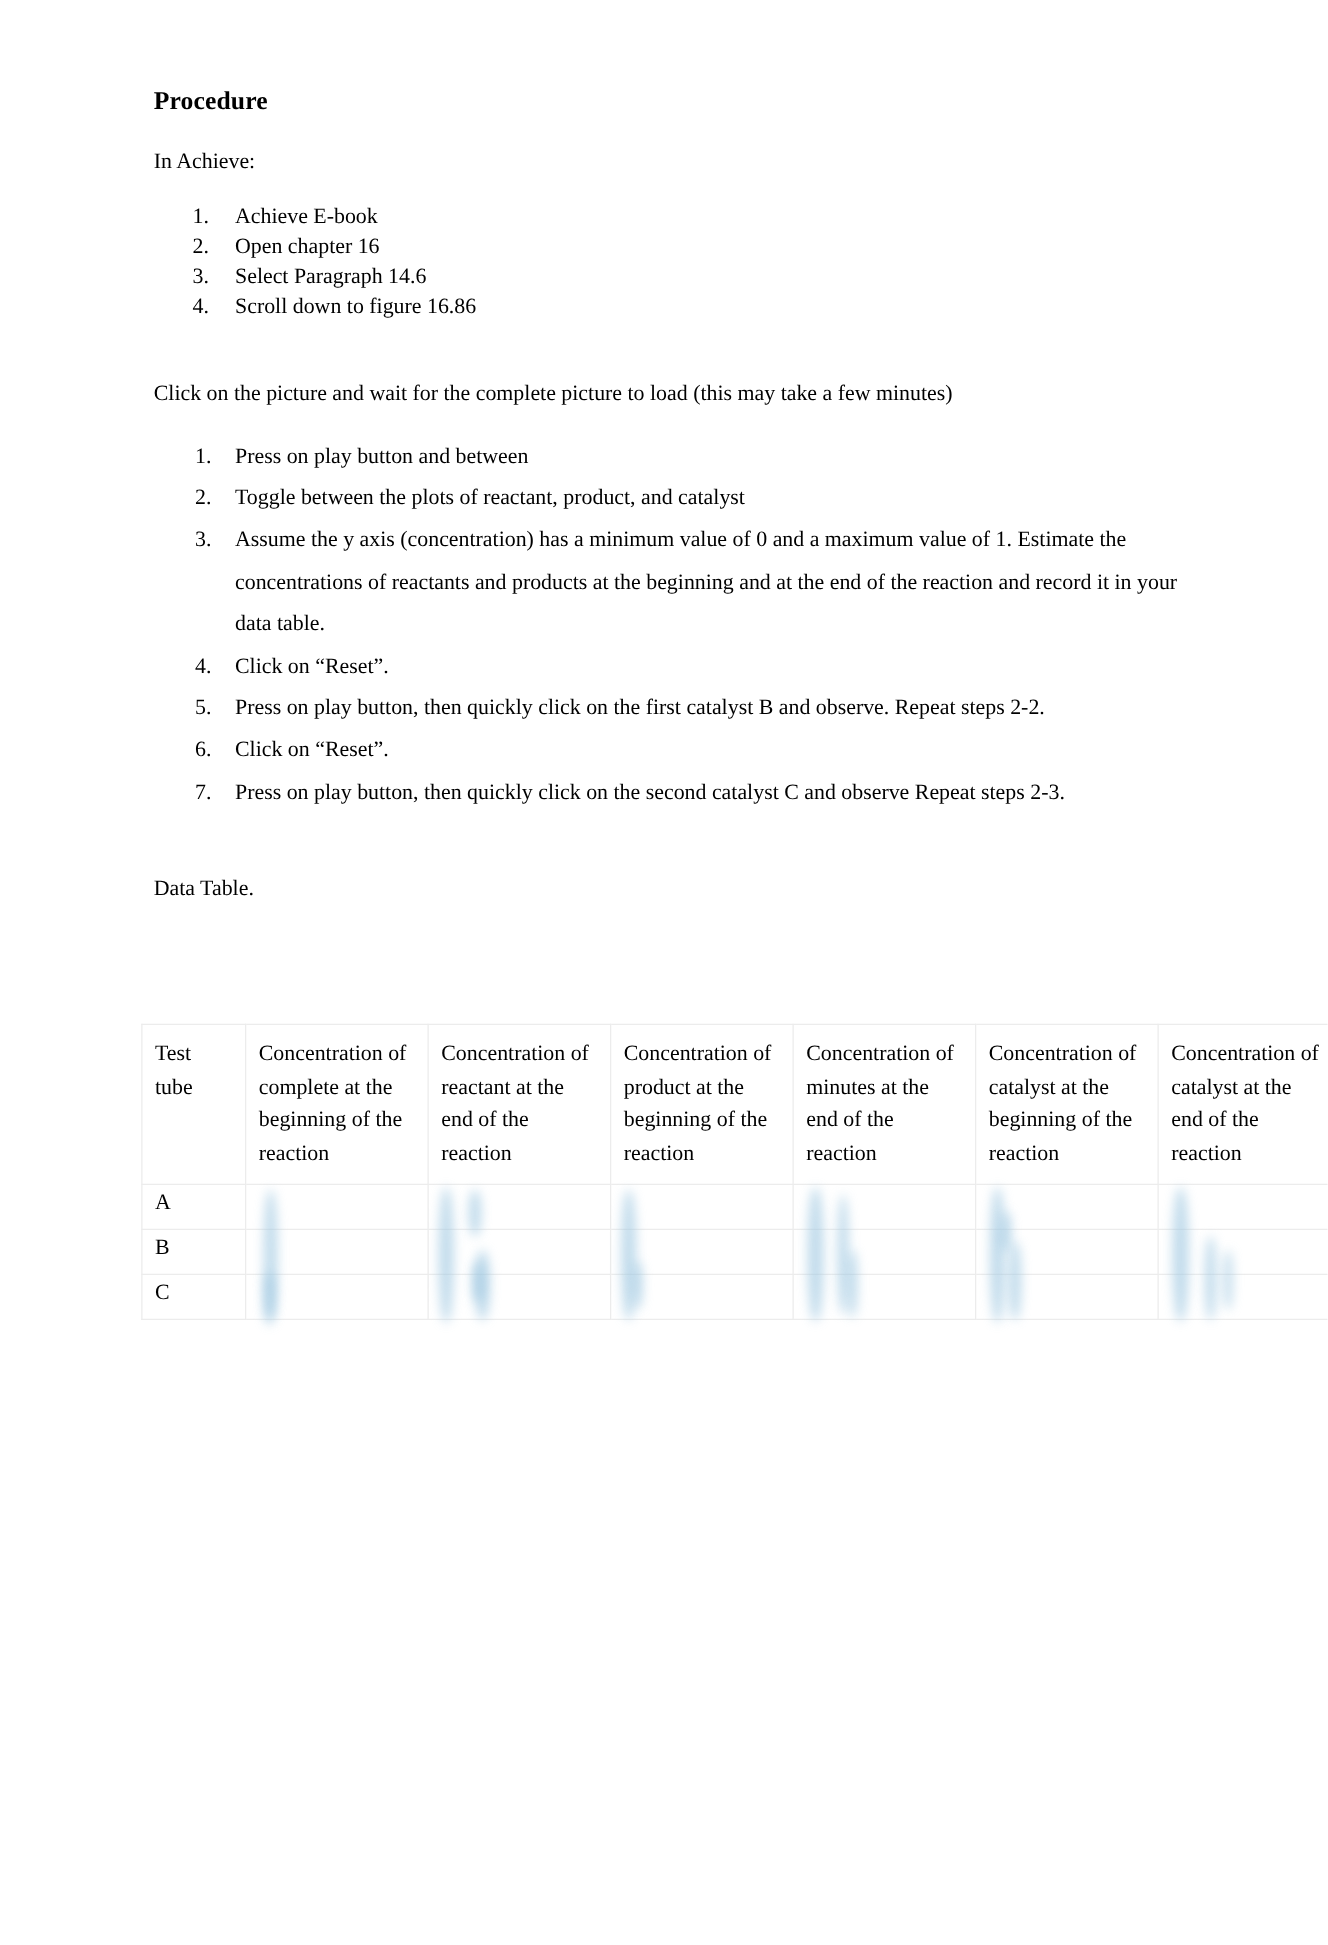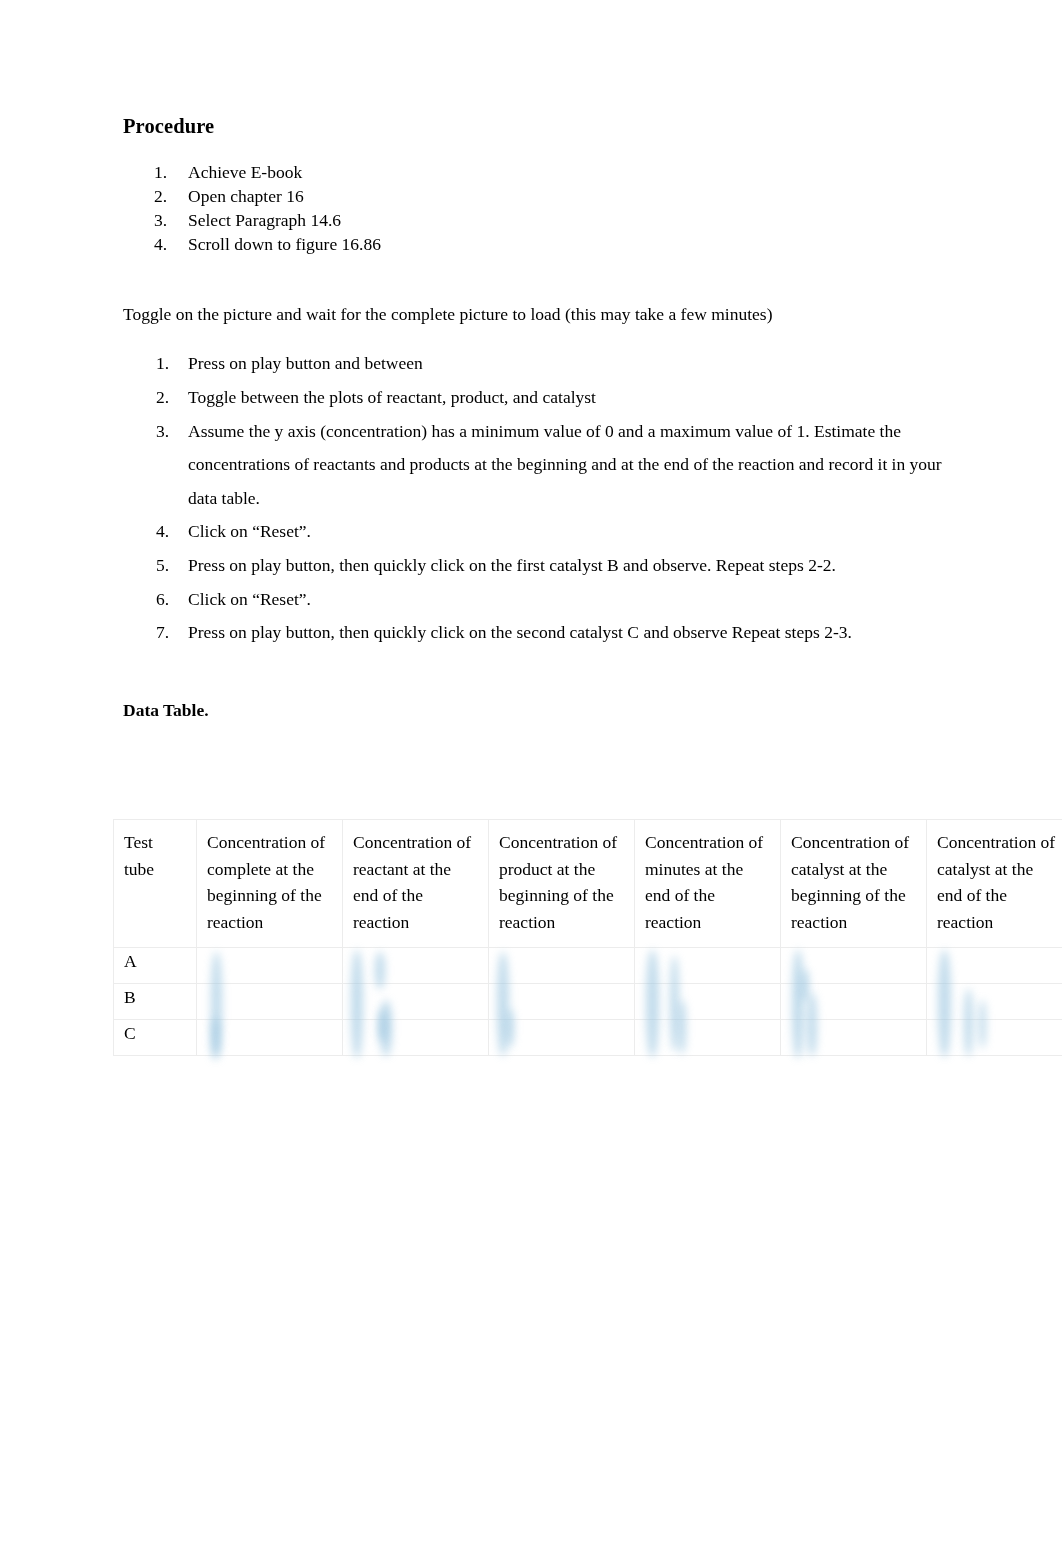--- a/index.html
+++ b/index.html
@@ -30,33 +30,33 @@
     top: 0;
     width: 845px;
   }
 
   
   .doc-heading {
     font-size: 20.5px;
     font-weight: bold;
     letter-spacing: 0.1px;
     margin: 0;
-    padding-top: 115px;
+    padding-top: 70px;
     line-height: 1.15;
   }
 
   
   .para {
     font-size: 17.5px;
     line-height: 1.22;
     margin: 0;
   }
   .para-in-achieve { padding-top: 24px; }
   .para-click { padding-top: 48px; }
-  .para-datatable { padding-top: 50px; font-weight: bold; }
+  .para-datatable { padding-top: 50px; }
 
   
   ol.list-tight {
     margin: 0;
     padding: 0;
     list-style: none;
     padding-top: 21px;
   }
   ol.list-tight > li {
     font-size: 17.5px;
@@ -153,41 +153,42 @@
   }
 </style>
 </head>
 <body>
 
 <div class="page">
   <div class="content">
 
     <h1 class="doc-heading">Procedure</h1>
 
+    <p class="para para-in-achieve">In Achieve:</p>
 
     <ol class="list-tight">
       <li>
         <span class="num">1.</span>
         <span>Achieve E-book</span>
       </li>
       <li>
         <span class="num">2.</span>
         <span>Open chapter 16</span>
       </li>
       <li>
         <span class="num">3.</span>
         <span>Select Paragraph 14.6</span>
       </li>
       <li>
         <span class="num">4.</span>
         <span>Scroll down to figure 16.86</span>
       </li>
     </ol>
 
-    <p class="para para-click">Toggle on the picture and wait for the complete picture to load (this may take a few minutes)</p>
+    <p class="para para-click">Click on the picture and wait for the complete picture to load (this may take a few minutes)</p>
 
     <ol class="list-loose">
       <li>
         <span class="num">1.</span>
         <span class="cont">Press on play button and between</span>
       </li>
       <li>
         <span class="num">2.</span>
         <span class="cont">Toggle between the plots of reactant, product, and catalyst</span>
       </li>

